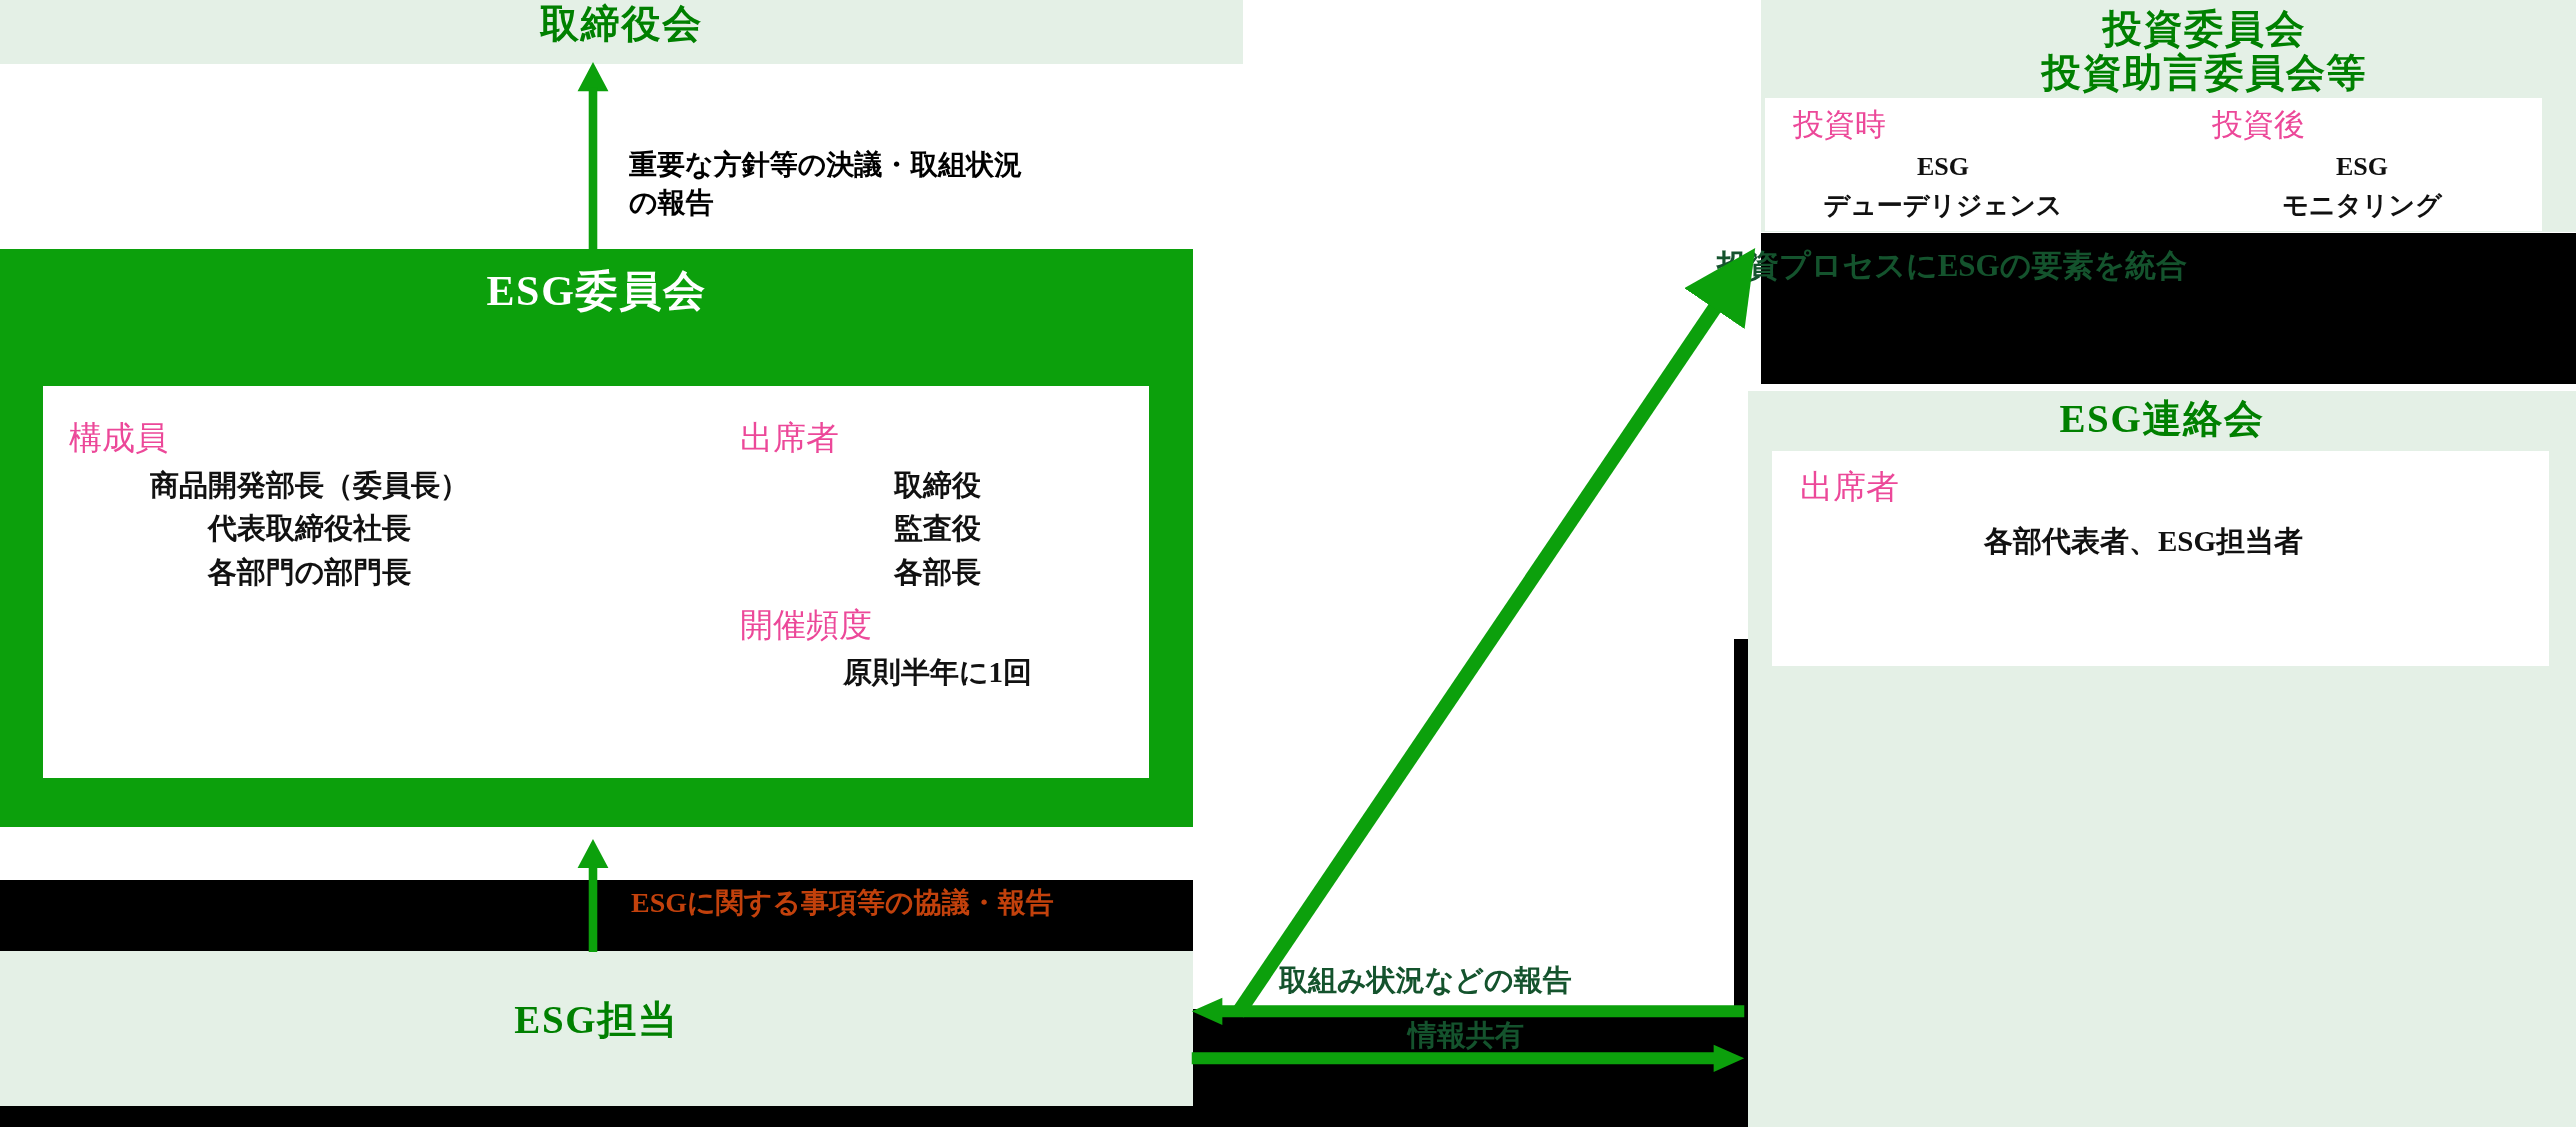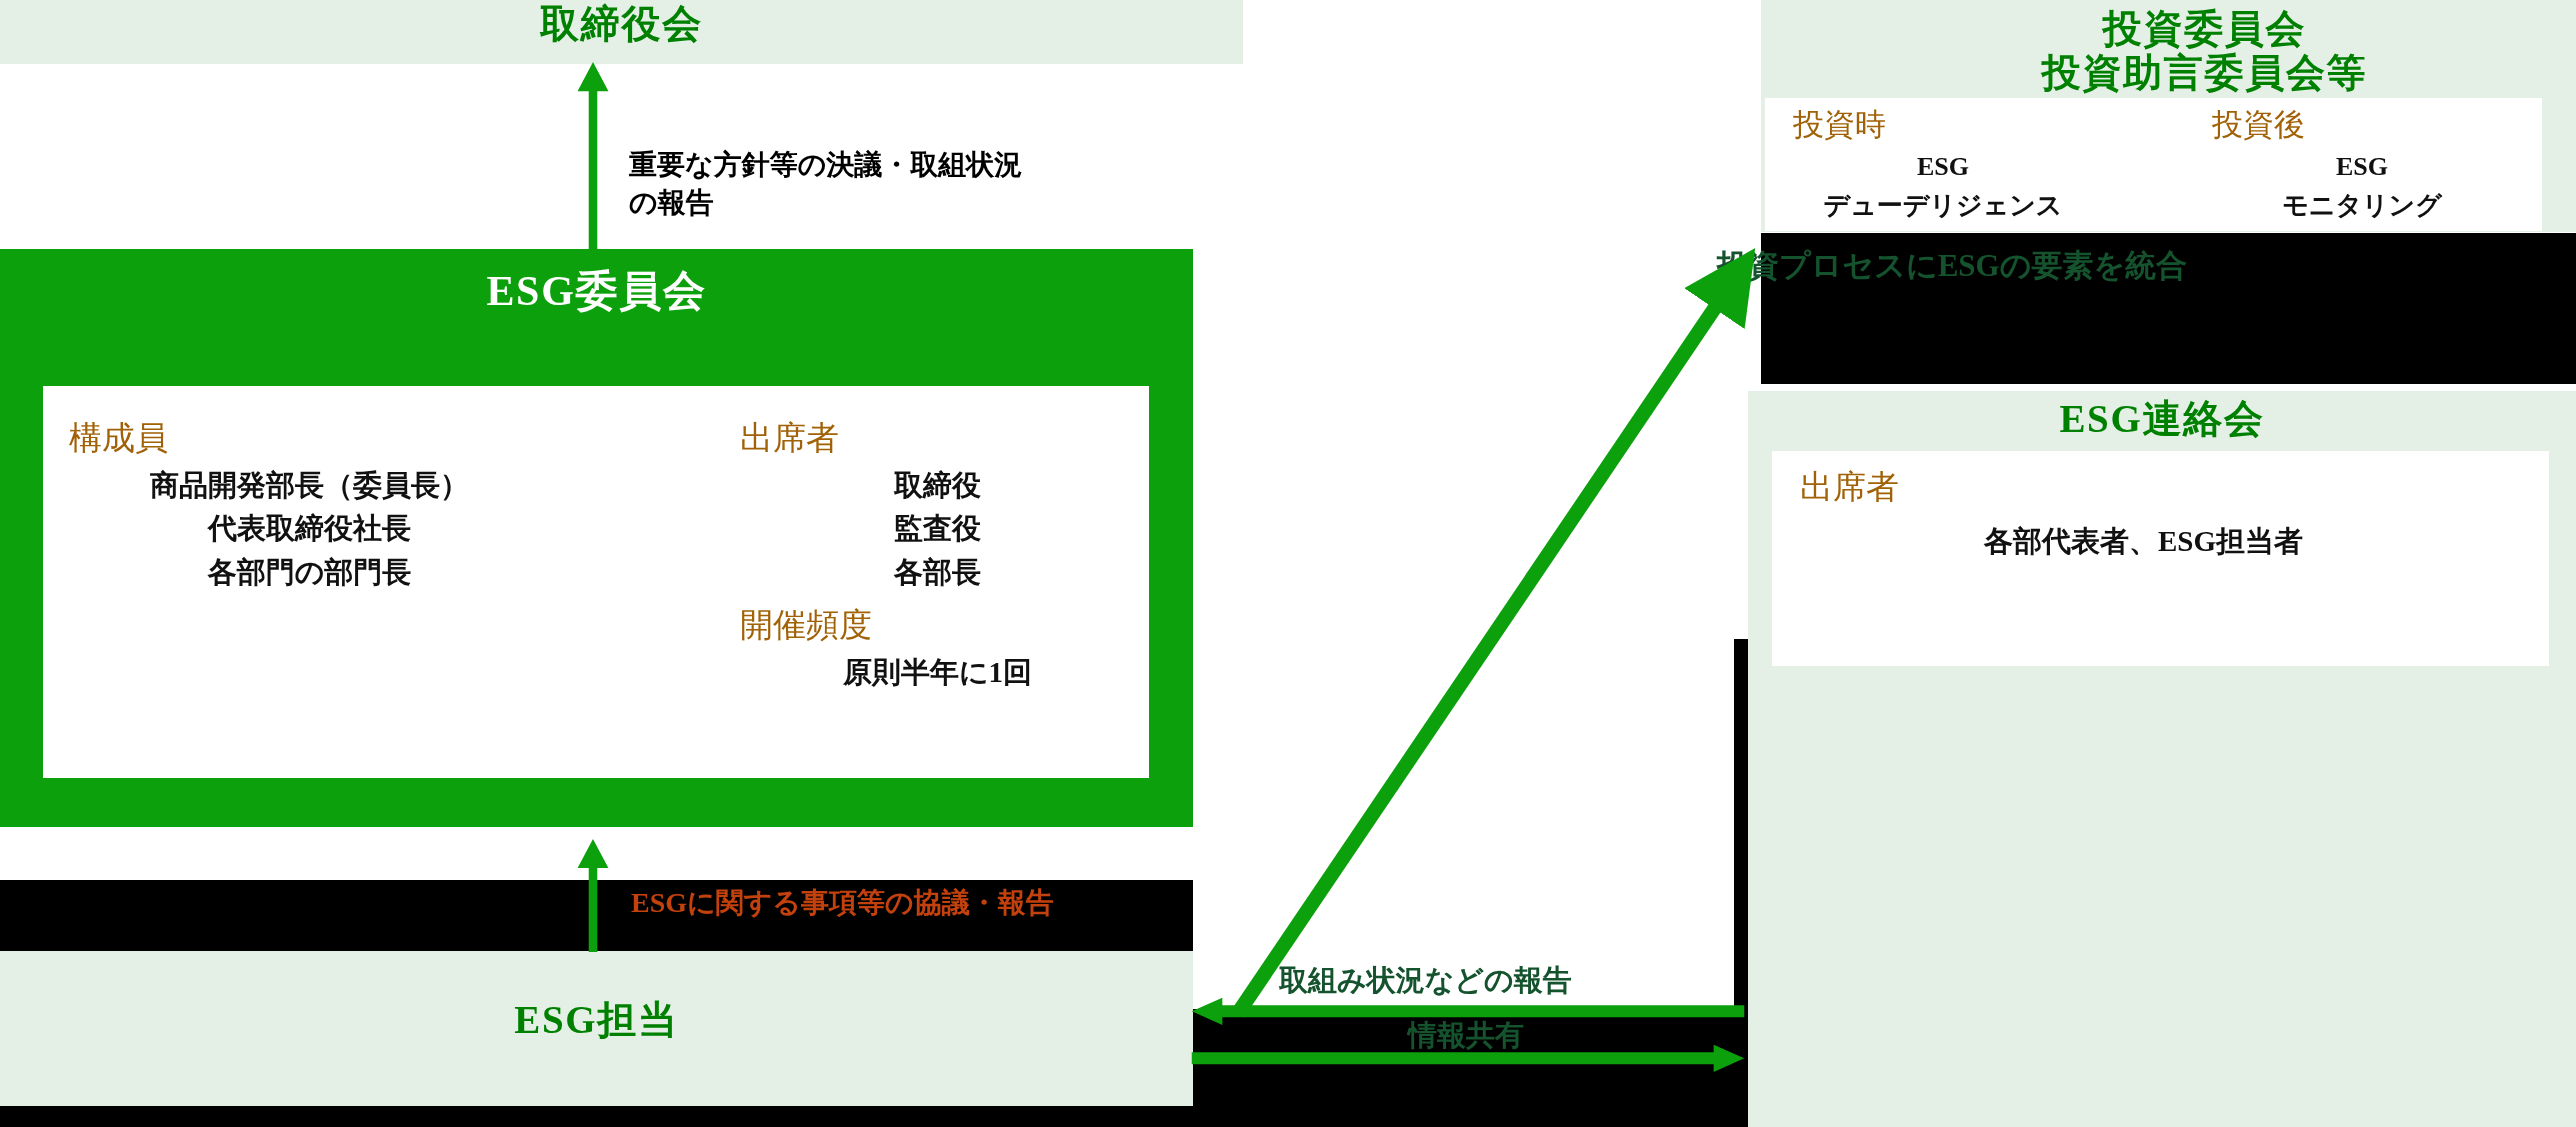--- a/index.html
+++ b/index.html
@@ -35,21 +35,21 @@
     text-align:center;
     line-height:1.12;
   }
   .hd-white{
     color:#ffffff;
     font-weight:700;
     text-align:center;
     line-height:1.1;
   }
   .sub-green{
-    color:#a16207;
+    color:#ec4899;
     font-weight:400;
     line-height:1.2;
   }
   .body-black{
     color:#111111;
     font-weight:700;
     line-height:1.5;
     text-align:center;
   }
 

